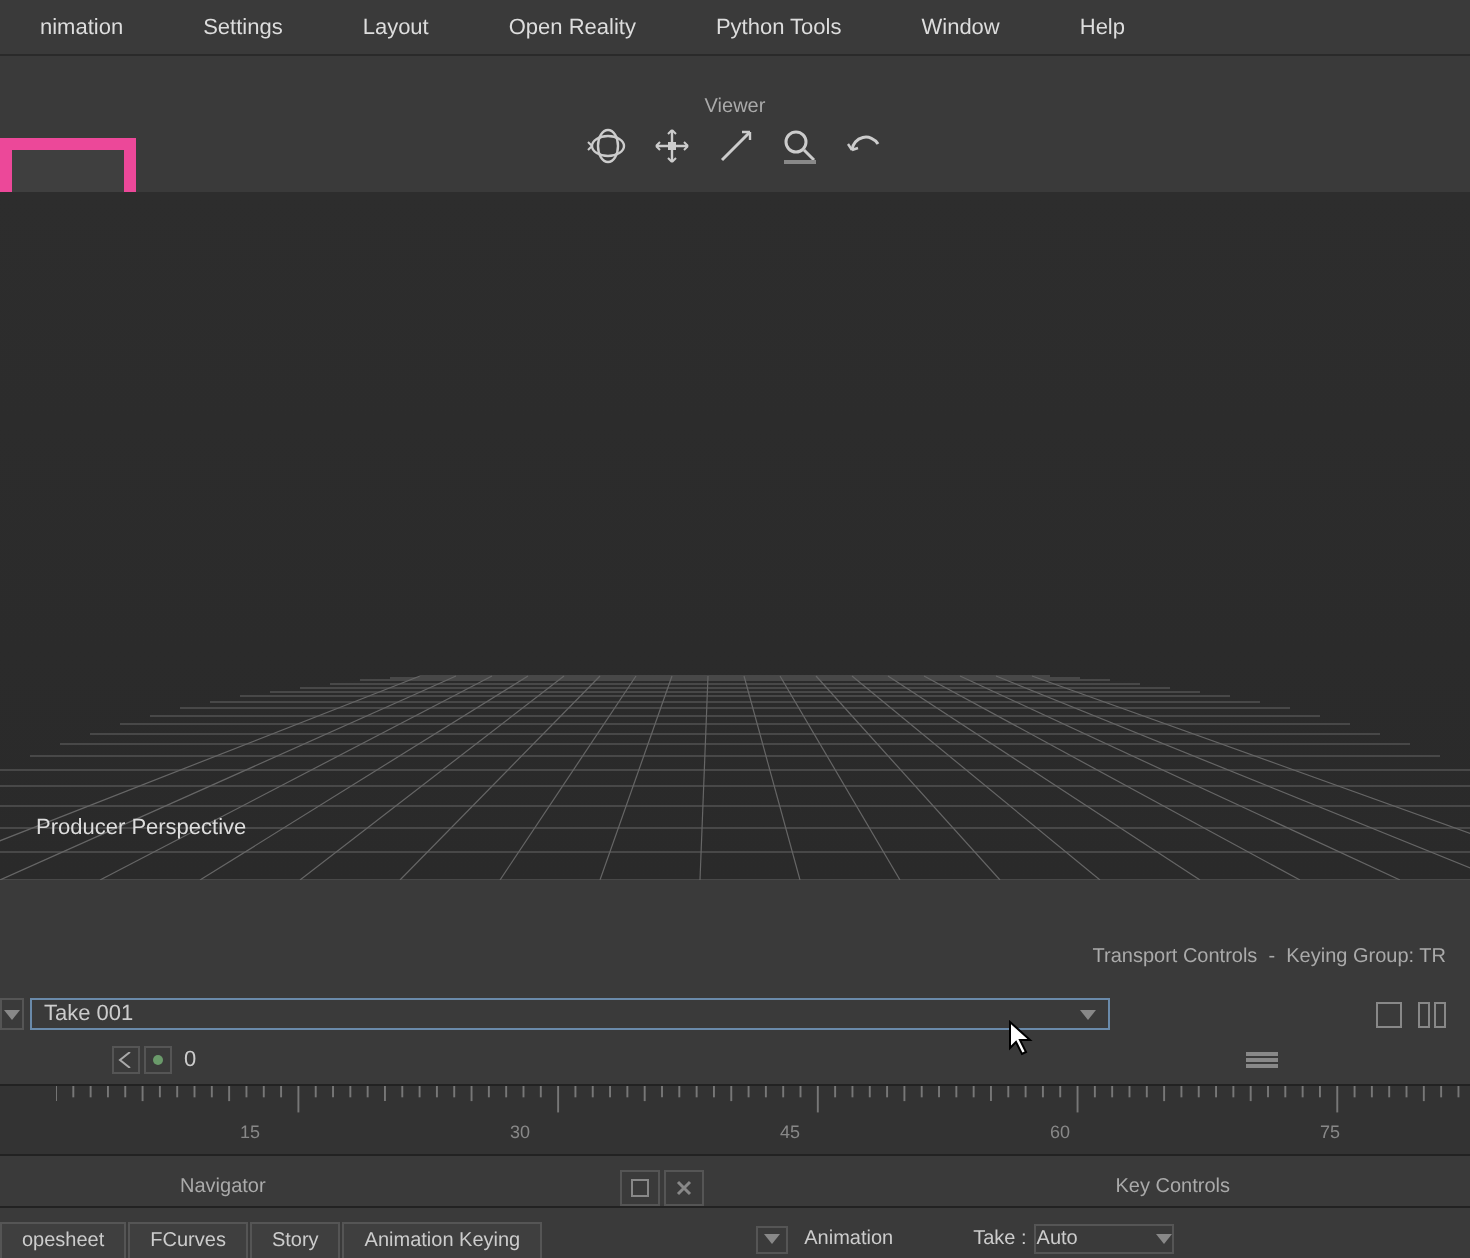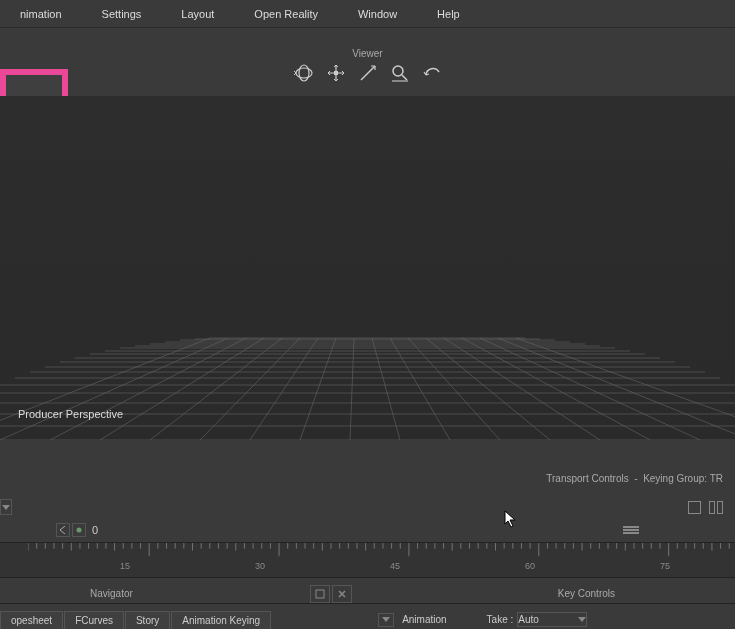--- a/index.html
+++ b/index.html
@@ -68,20 +68,21 @@
 .cursor-arrow { position: absolute; top: 510px; left: 504px; pointer-events: none; z-index: 100; }
 </style>
 </head>
 <body>
 
 <div class="menubar">
   <div class="menu-item">nimation</div>
   <div class="menu-item">Settings</div>
   <div class="menu-item">Layout</div>
   <div class="menu-item">Open Reality</div>
+  <div class="menu-item">Python Tools</div>
   <div class="menu-item">Window</div>
   <div class="menu-item">Help</div>
 </div>
 
 <div class="viewer-label">Viewer</div>
 
 <div class="viewer-toolbar">
   <div class="tool">
       <svg width="22" height="22" viewBox="0 0 22 22">
         <ellipse cx="11" cy="11" rx="8" ry="5" stroke="#ccc" fill="none" stroke-width="1.2"></ellipse>
@@ -178,20 +179,24 @@
 <div class="transport-header">
   <span>Transport Controls</span>
   <span> &nbsp;-&nbsp; </span>
   <span>Keying Group: TR</span>
 </div>
 
 <div class="take-row">
   <div class="take-dd-small">
       <div class="chev"></div>
     </div>
+  <div class="take-select">
+    <span>Take 001</span>
+    <div class="chev"></div>
+  </div>
   <div class="take-right">
     <div class="layout-box"></div>
     <div class="layout-dbl">
         <div></div>
         <div></div>
       </div>
   </div>
 </div>
 
 <div class="frame-row">

